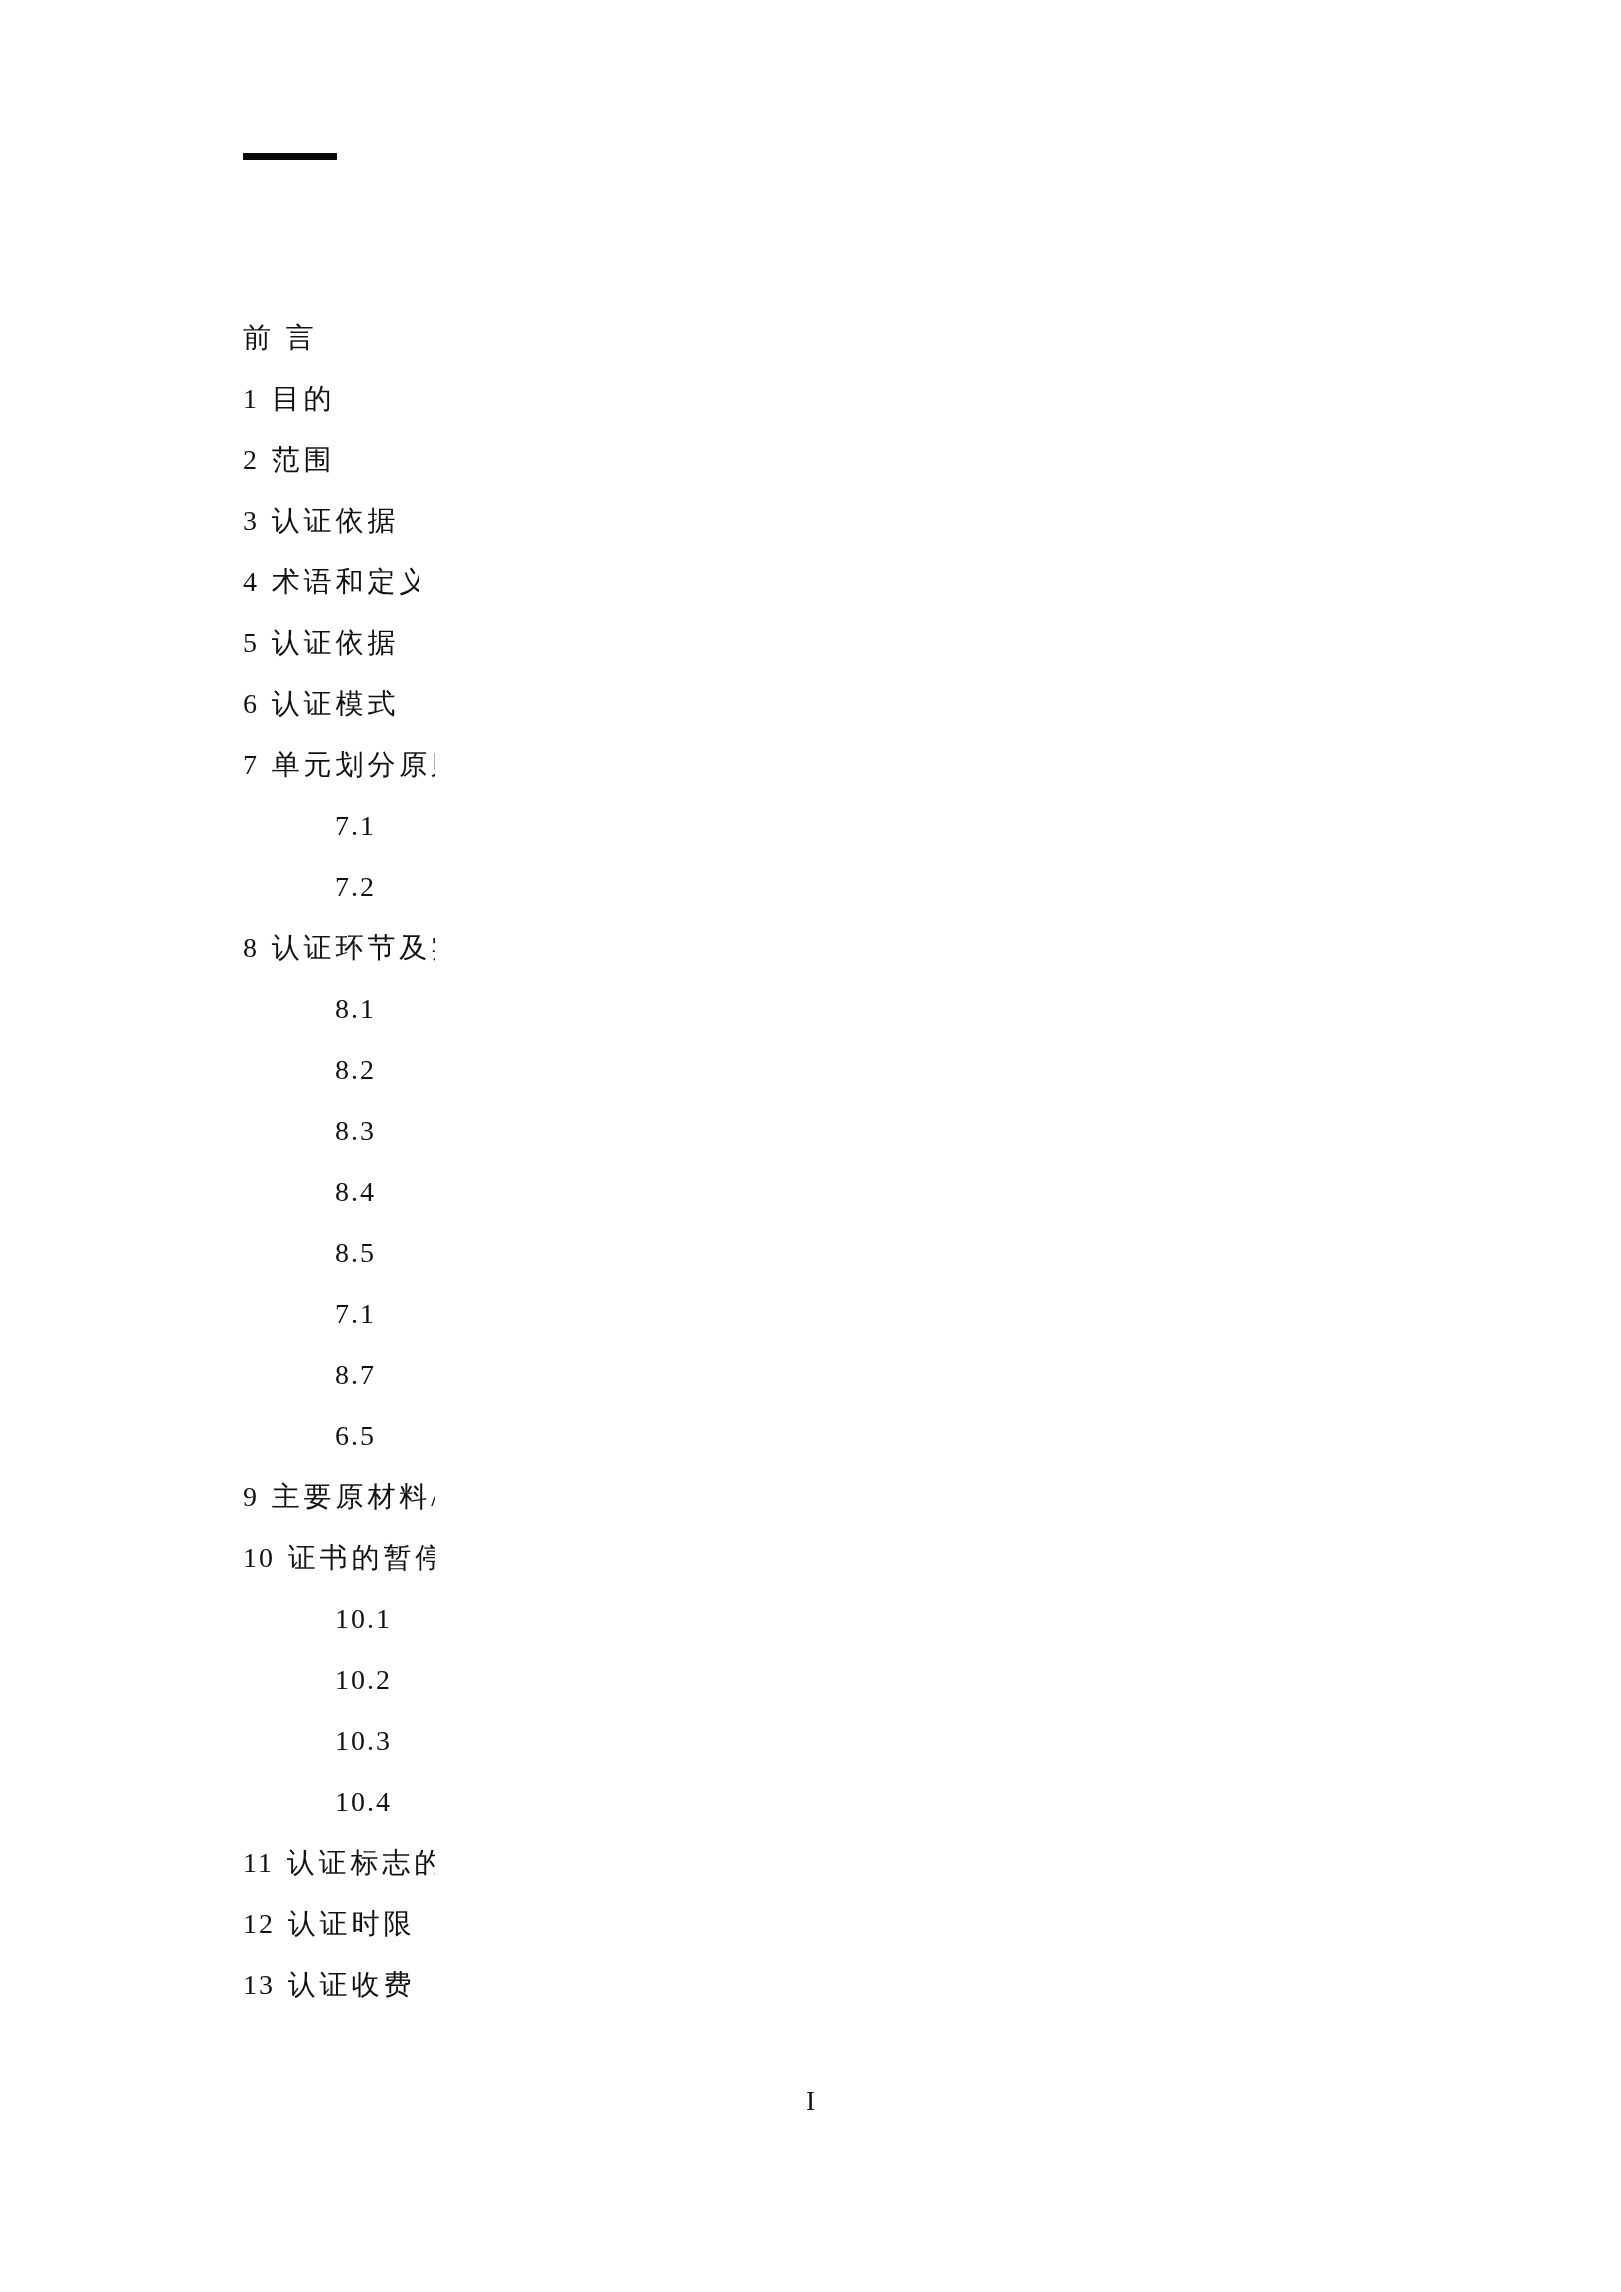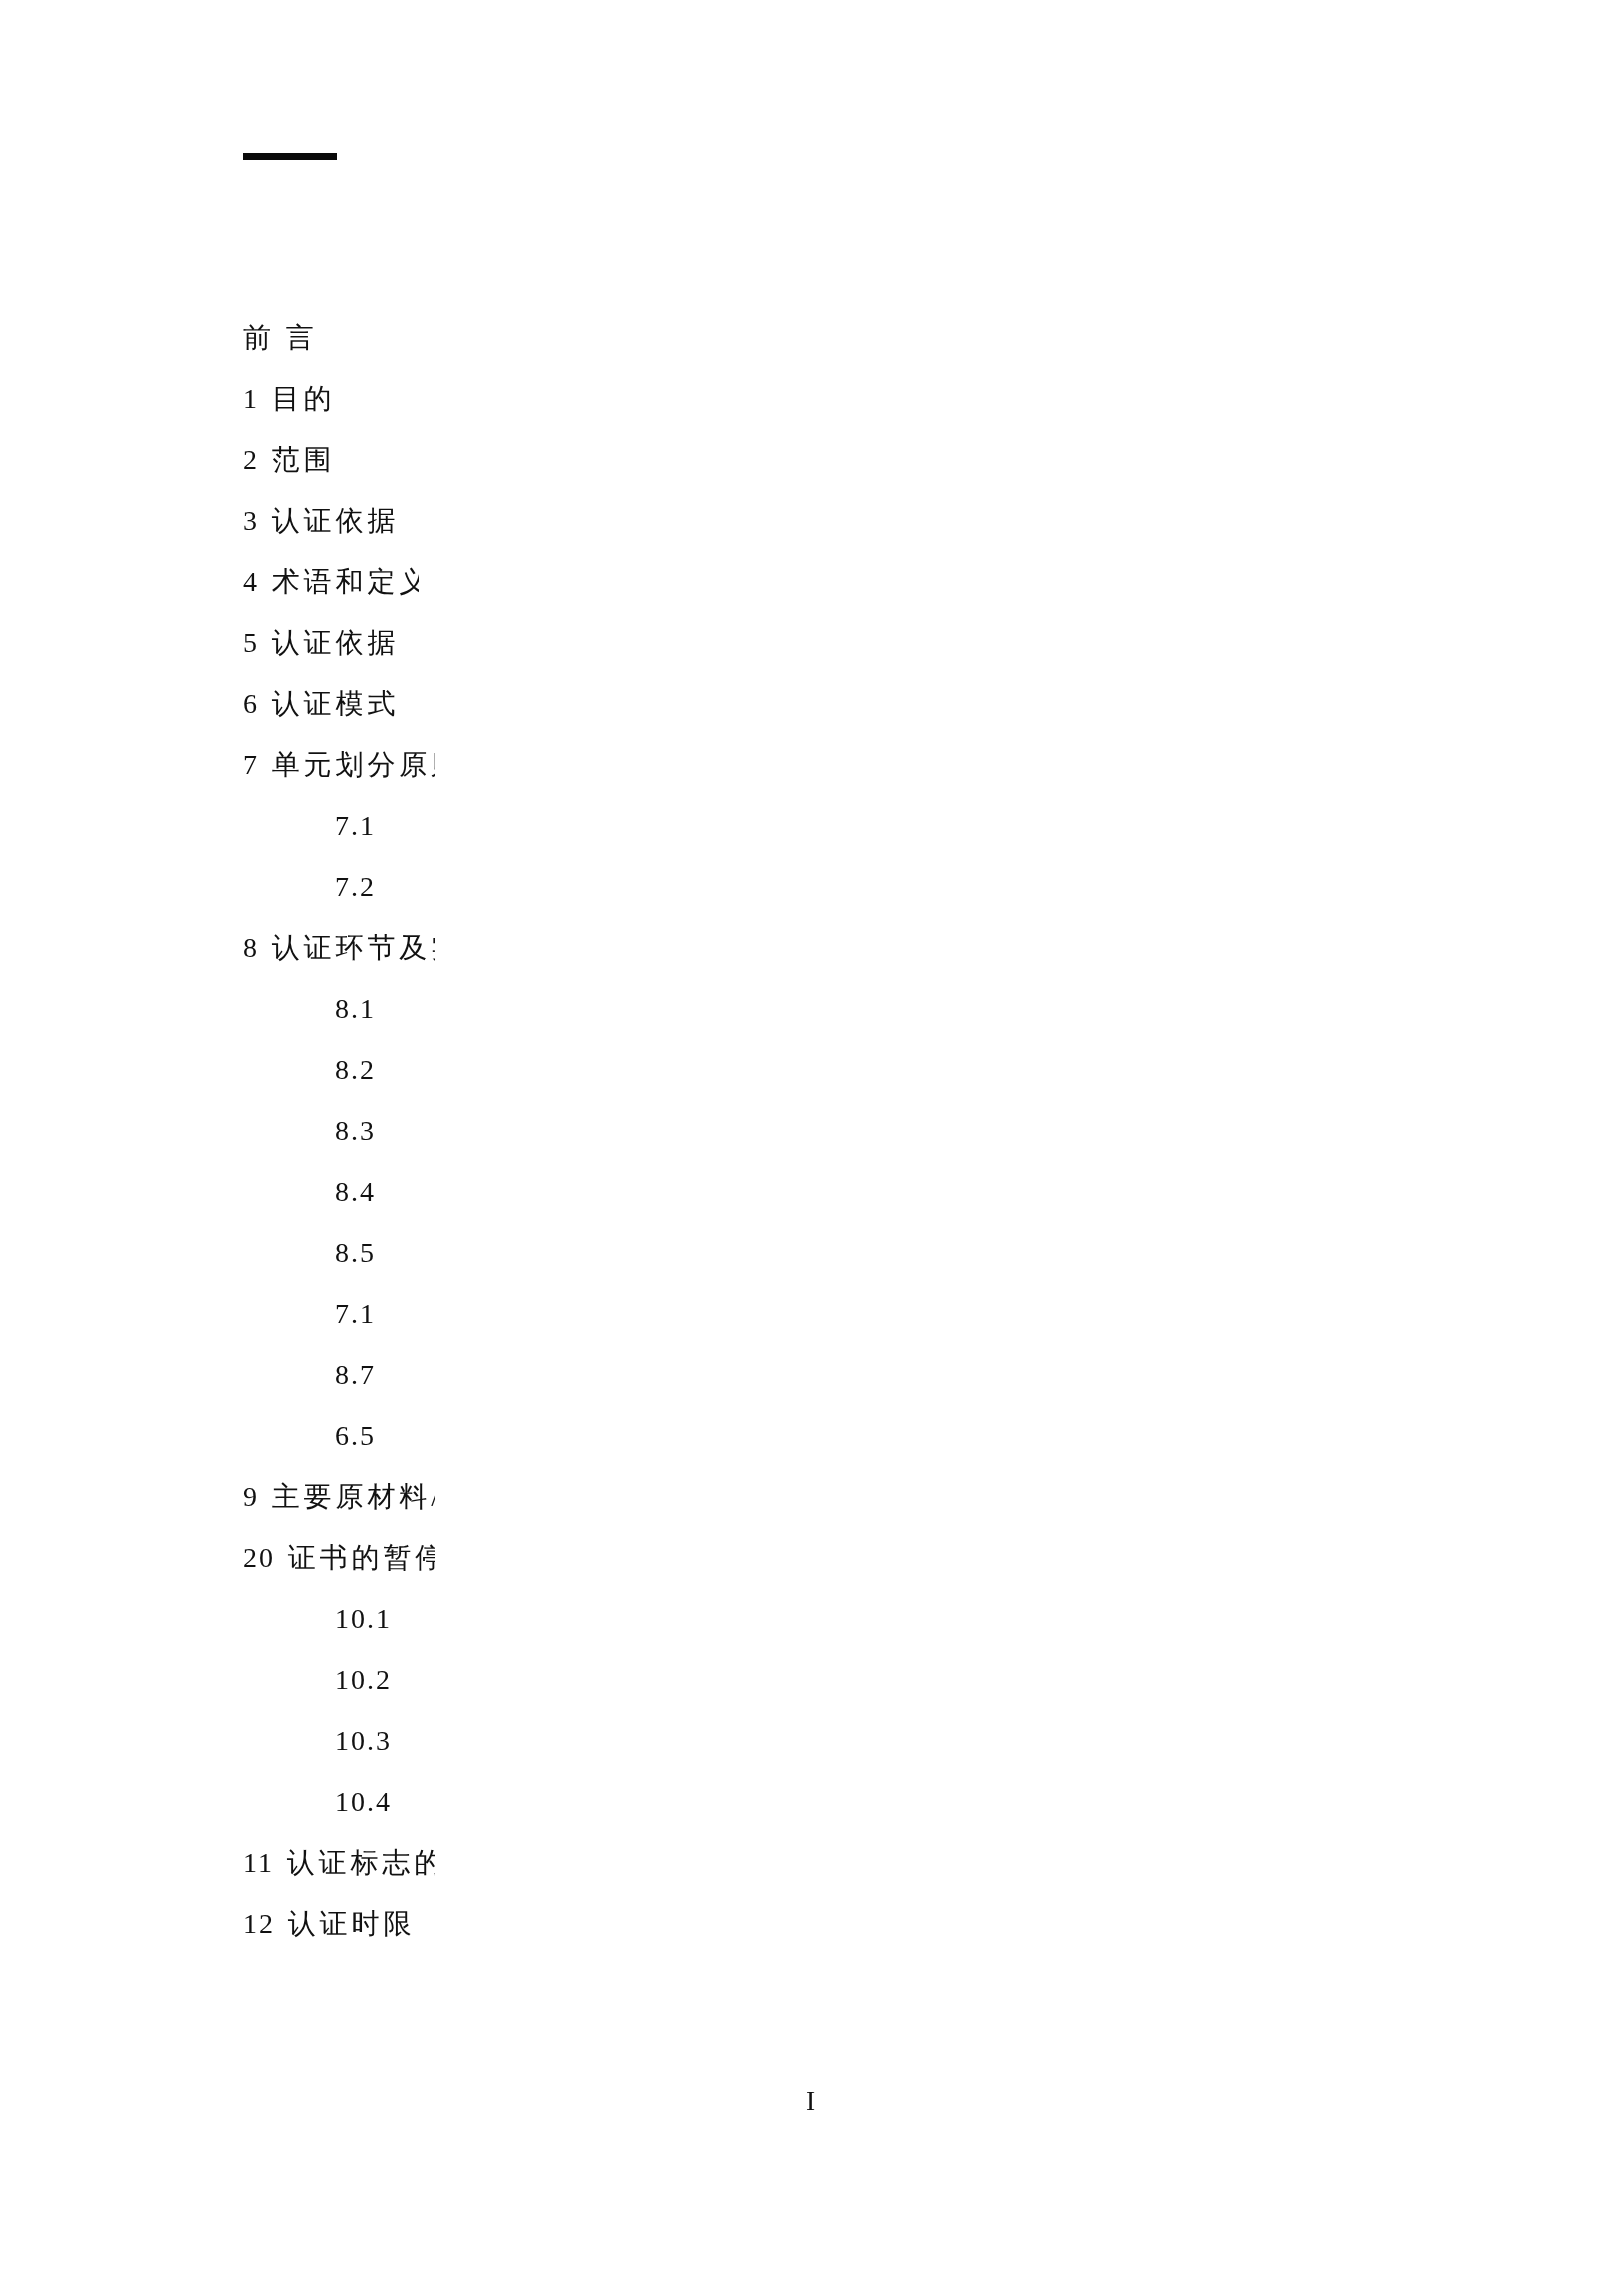--- a/index.html
+++ b/index.html
@@ -264,21 +264,21 @@
   </div>
 
   <div class="toc-row lvl1">
     <span class="num">9</span>
     <span class="label">主要原材料/关键零部件清单及质量要求</span>
     <span class="leader"></span>
     <span class="page">11</span>
   </div>
 
   <div class="toc-row lvl1">
-    <span class="num">20</span>
+    <span class="num">10</span>
     <span class="label">证书的暂停</span>
     <span class="leader"></span>
     <span class="page">11</span>
   </div>
 
   <div class="toc-row lvl2">
     <span class="num">10.1</span>
     <span class="label">认证证书的保持</span>
     <span class="leader"></span>
     <span class="page">11</span>
@@ -312,20 +312,26 @@
     <span class="page">14</span>
   </div>
 
   <div class="toc-row lvl1">
     <span class="num">12</span>
     <span class="label">认证时限</span>
     <span class="leader"></span>
     <span class="page">14</span>
   </div>
 
+  <div class="toc-row lvl1">
+    <span class="num">13</span>
+    <span class="label">认证收费</span>
+    <span class="leader"></span>
+    <span class="page">14</span>
+  </div>
 </main>
 
   <footer class="doc-footer">
     <span class="page-number">I</span>
   </footer>
 
 </div>
 
 
 </body></html>

